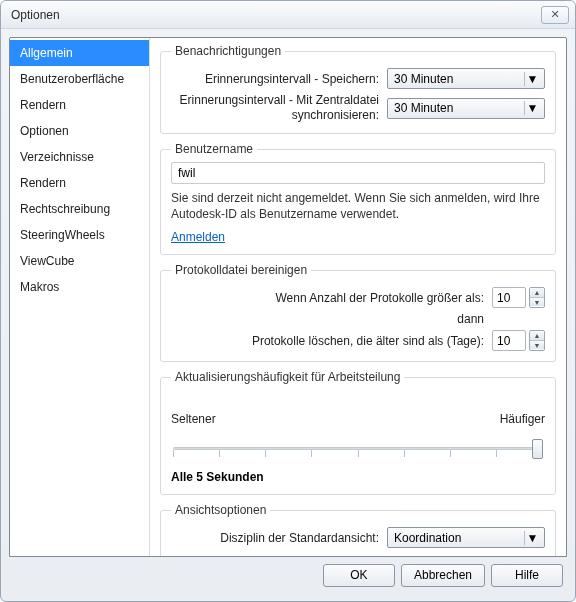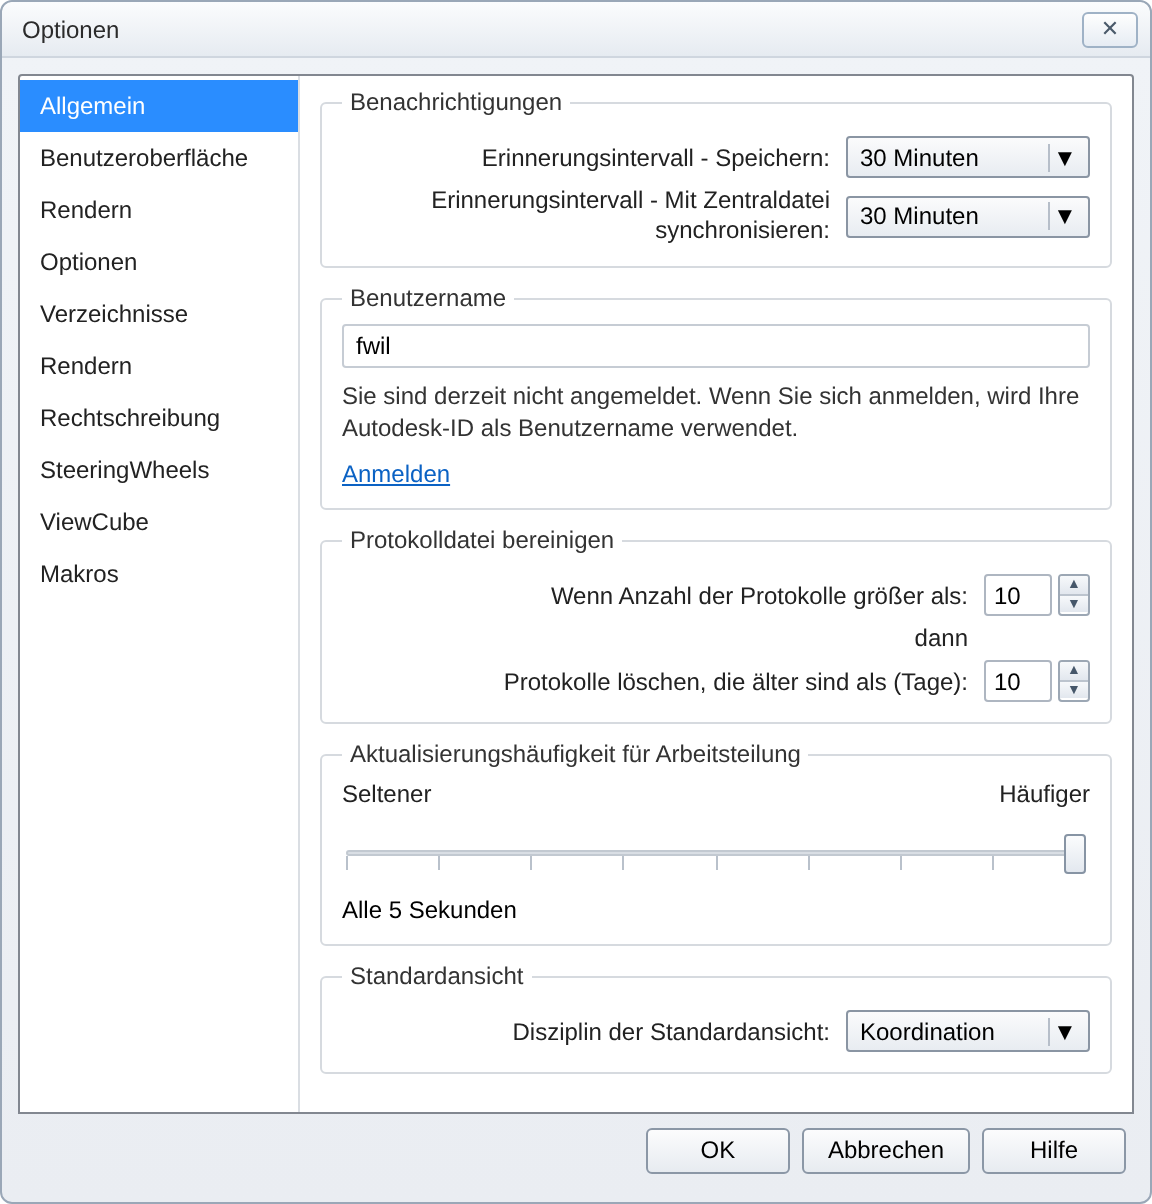--- a/index.html
+++ b/index.html
@@ -95,21 +95,21 @@
     align-items: center;
     margin-top: 4px;
   }
   .row .lbl {
     flex: 1;
     text-align: right;
     padding-right: 8px;
     color: #222;
   }
   .combo {
-    width: 122px;
+    width: 158px;
     height: 21px;
     border: 1px solid #8a95a3;
     border-radius: 2px;
     background: linear-gradient(#fbfbfc, #e8ecf1);
     display: flex; align-items: center; justify-content: space-between;
     padding: 0 4px 0 6px;
     font-size: 12px;
   }
   .combo .tri {
     width: 16px; text-align: center;
@@ -148,21 +148,21 @@
     border-radius: 2px;
     overflow: hidden;
   }
   .spin .buds span {
     width: 14px; height: 9px;
     background: linear-gradient(#f7f9fb, #e2e7ee);
     display: flex; align-items: center; justify-content: center;
     font-size: 7px; line-height: 1; color: #46576a;
   }
   .spin .buds span + span { border-top: 1px solid #bcc4ce; }
-  .slider-wrap { margin-top: 0; }
+  .slider-wrap { margin-top: 22px; }
   .slider-labels { display: flex; justify-content: space-between; color: #222; }
   .slider-track {
     position: relative;
     height: 24px;
     margin: 10px 2px 0 2px;
   }
   .slider-track .rail {
     position: absolute; left: 0; right: 0; top: 11px;
     height: 3px; background: #d9dee4; border: 1px solid #c2c9d1; border-radius: 2px;
   }
@@ -174,21 +174,21 @@
   .slider-track .ticks span {
     width: 1px; height: 7px; background: #b9c1cb; margin-top: 10px;
   }
   .slider-track .thumb {
     position: absolute; top: 3px;
     width: 11px; height: 20px;
     background: linear-gradient(#fbfcfd, #e3e8ef);
     border: 1px solid #8794a4; border-radius: 2px;
     right: 0;
   }
-  .slider-caption { margin-top: 10px; }
+  .slider-caption { margin-top: 10px; font-weight: bold; }
   .footer {
     height: 36px;
     display: flex;
     align-items: center;
     justify-content: flex-end;
     gap: 6px;
     padding: 0 4px;
   }
   .btn {
     min-width: 72px;
@@ -307,21 +307,21 @@
                   <span></span>
                   <span></span>
               </div>
               <div class="thumb"></div>
             </div>
             <div class="slider-caption">Alle 5 Sekunden</div>
           </div>
         </fieldset>
 
         <fieldset class="group">
-          <legend>Standardansicht</legend>
+          <legend>Ansichtsoptionen</legend>
           <div class="row">
             <div class="lbl">Disziplin der Standardansicht:</div>
             <div class="combo">
               <span>Koordination</span>
               <span class="tri">▼</span>
             </div>
           </div>
         </fieldset>
 
       </div>

